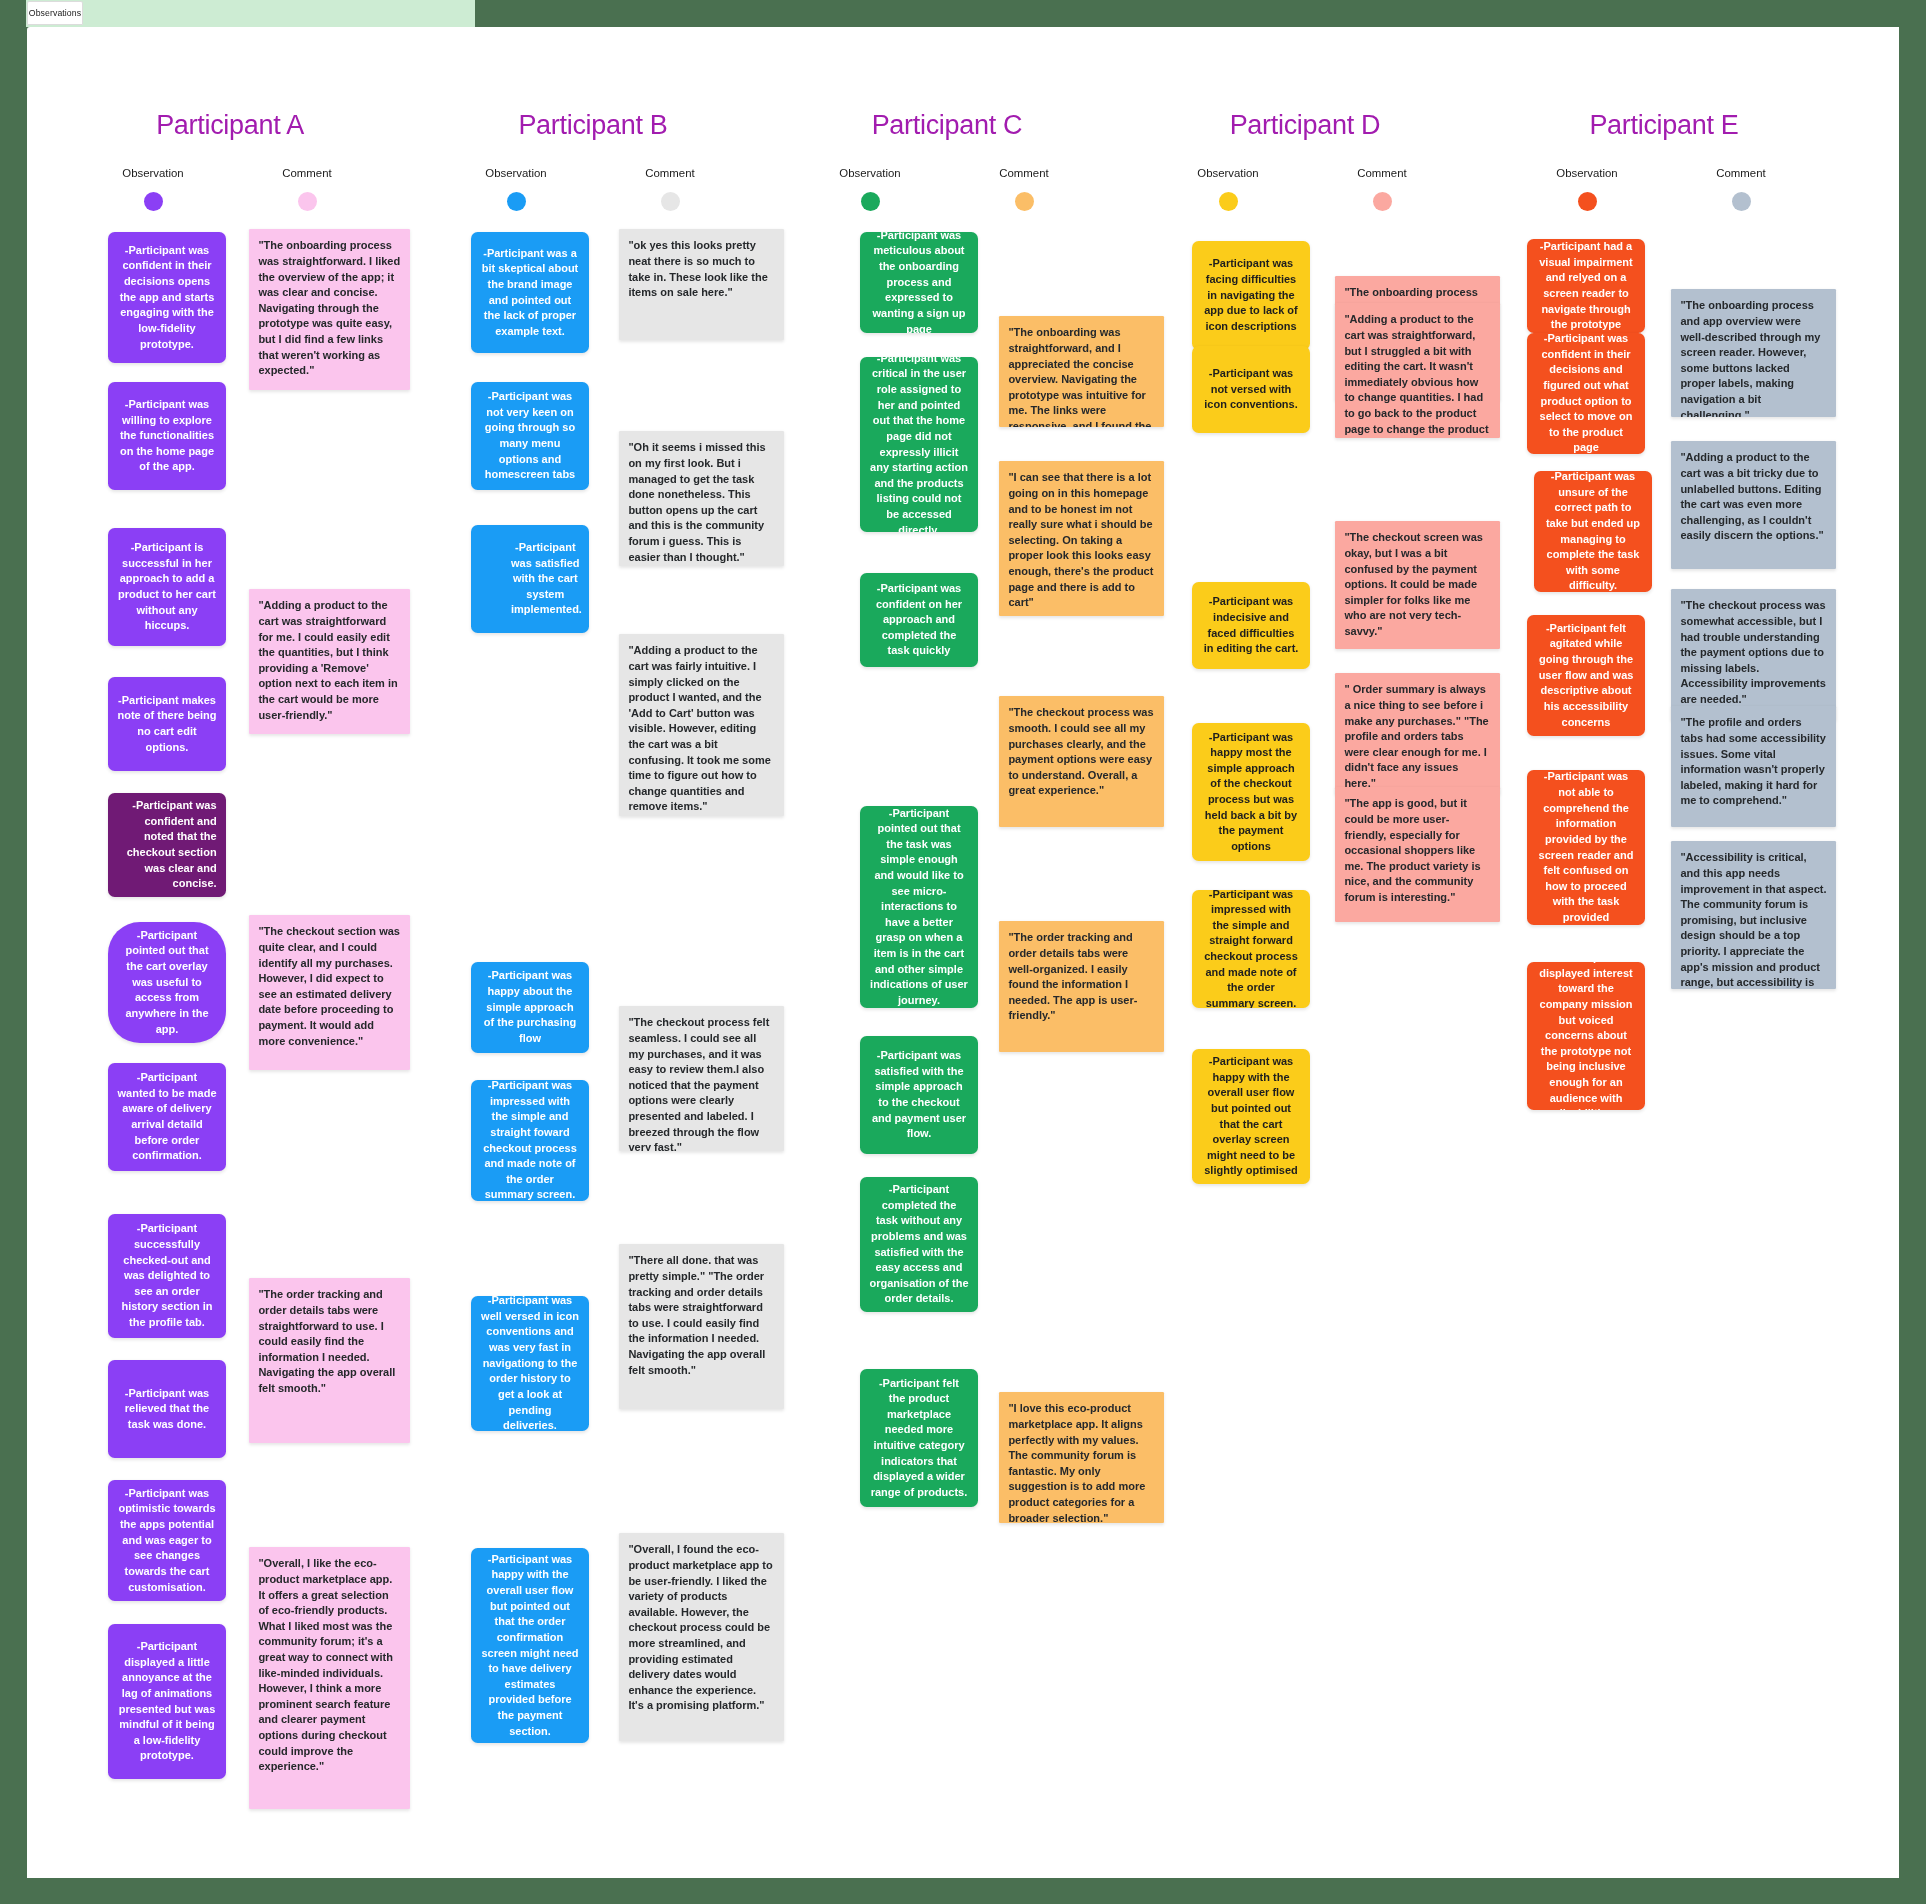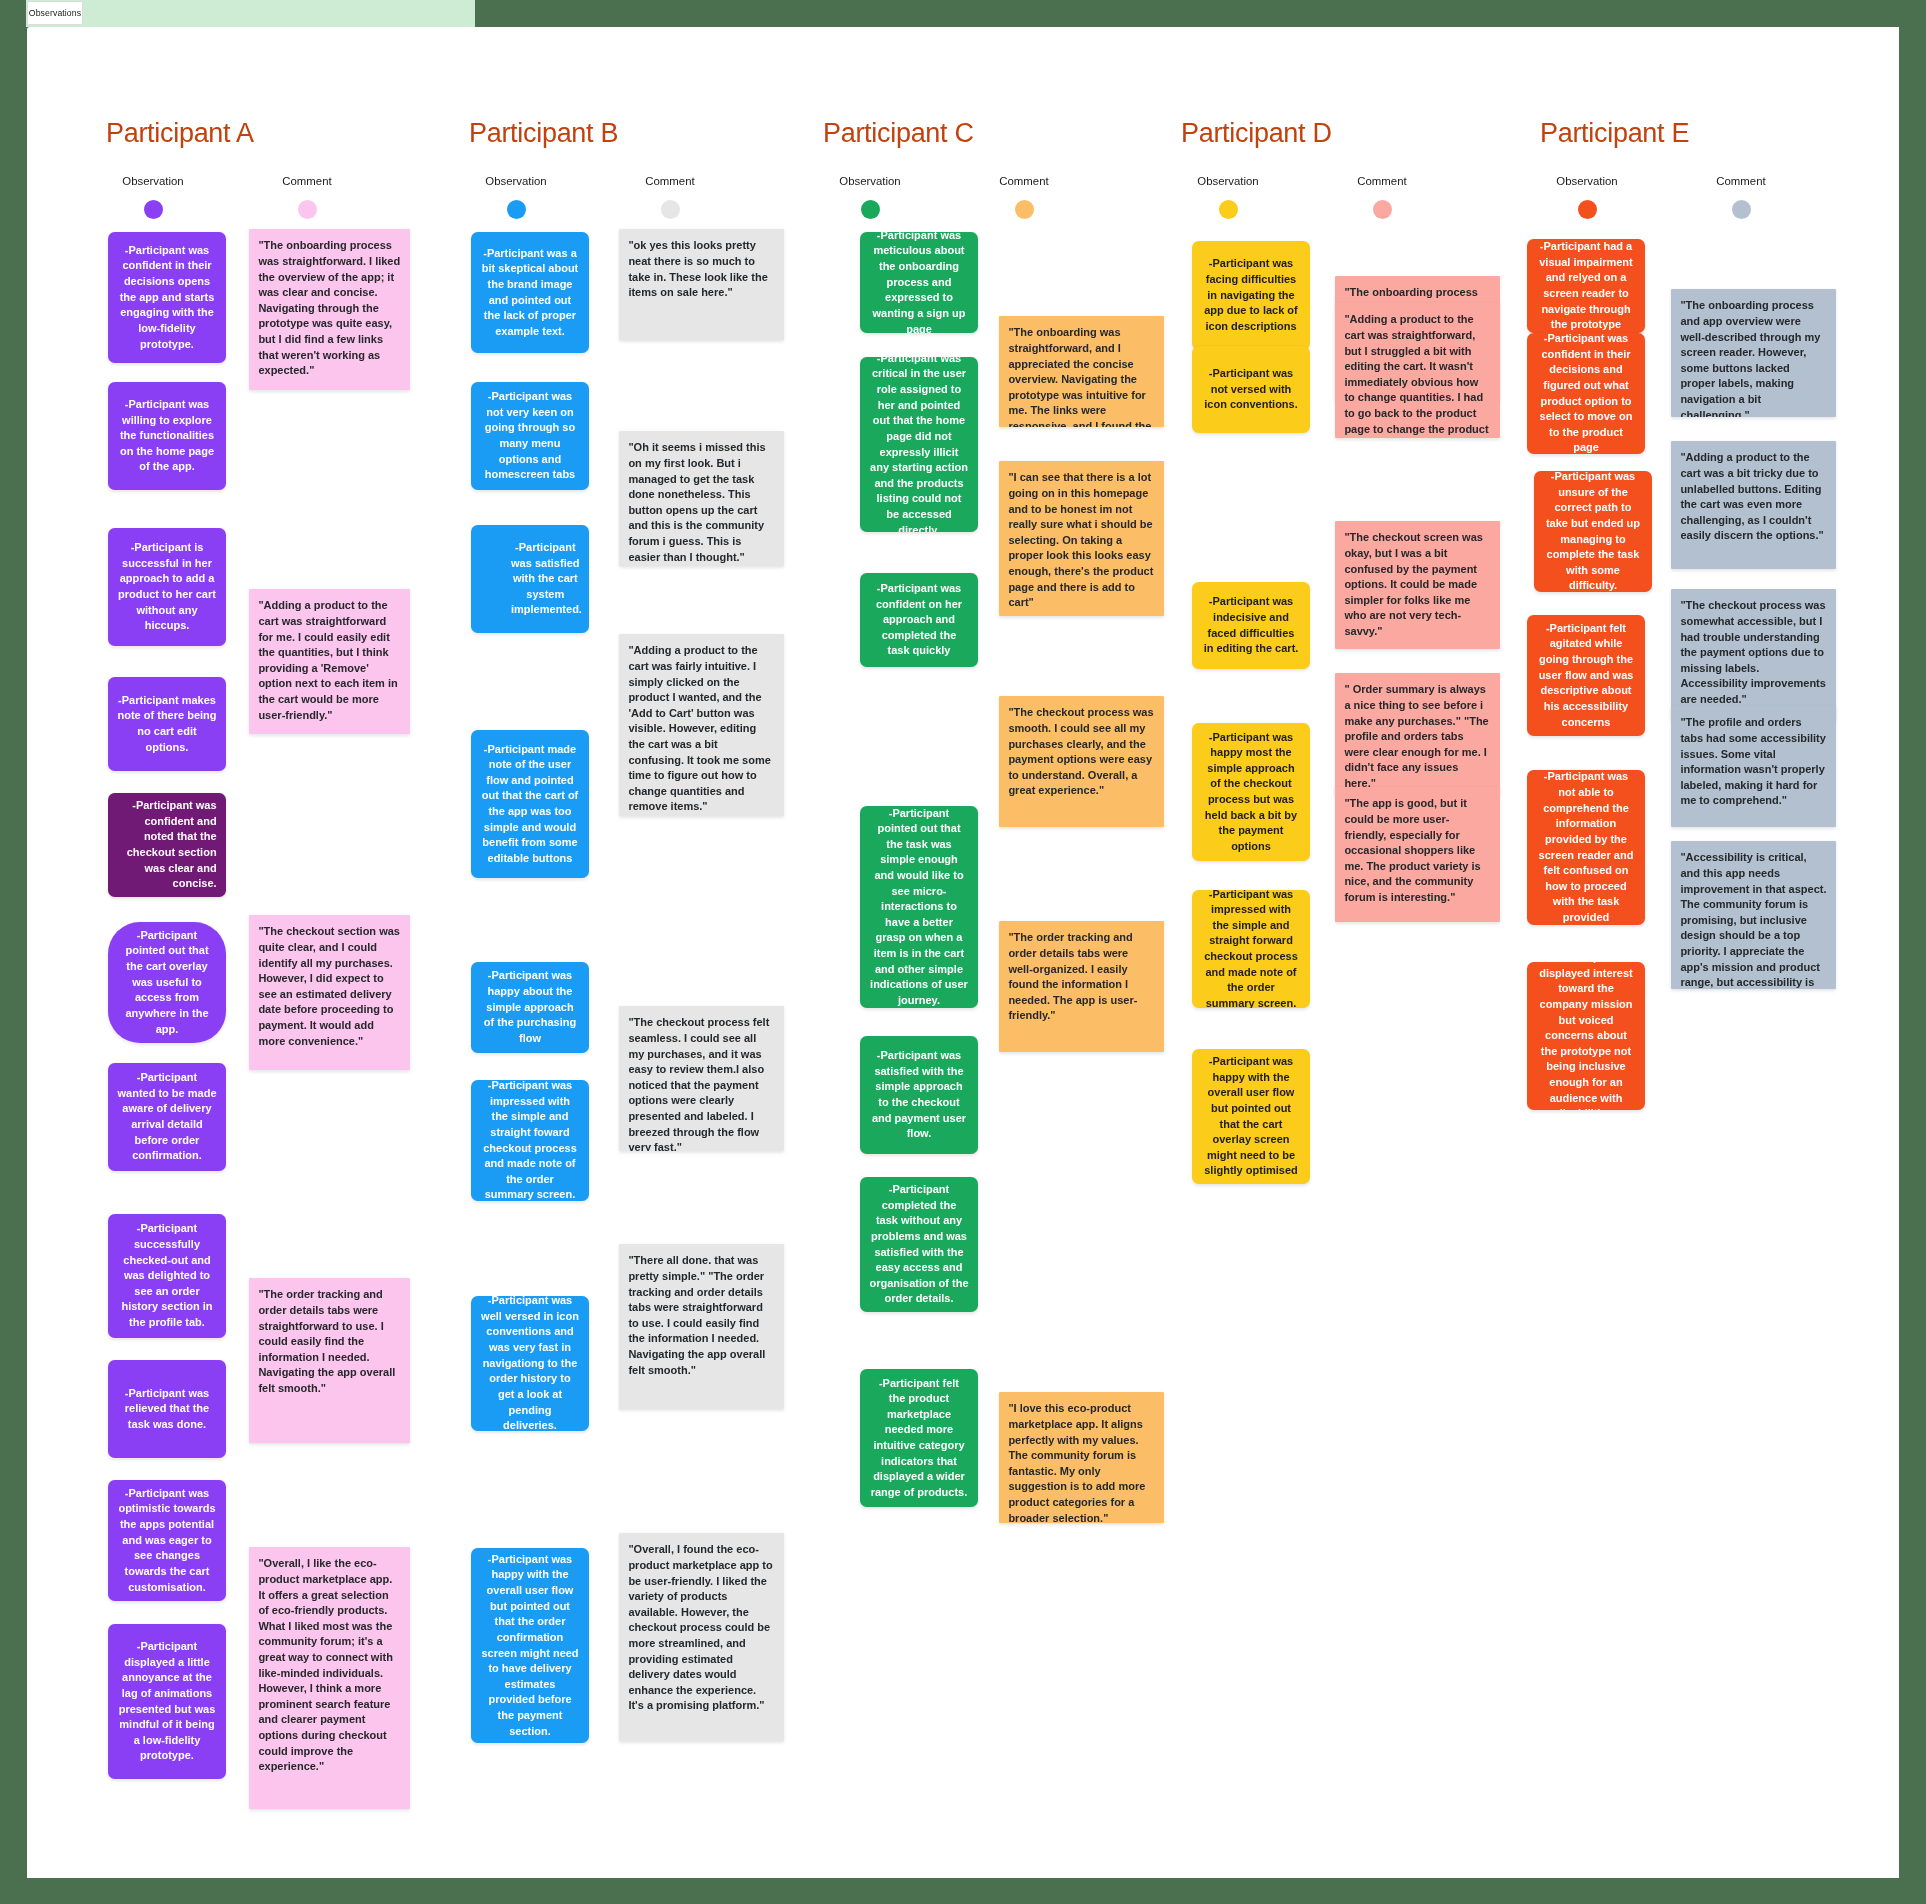--- a/index.html
+++ b/index.html
@@ -59,24 +59,24 @@
   }
 
   
   .col {
     position: absolute;
     top: 74px;
   }
   .col-title {
     font-size: 27px;
     font-weight: 400;
-    color: #c2410c;
-    text-align: left;
+    color: #a21caf;
+    text-align: center;
     letter-spacing: -0.3px;
-    margin: 17px;
+    margin: 9px;
     white-space: nowrap;
   }
   .legend {
     margin-top: 25.6px;
     display: flex;
     justify-content: space-between;
   }
   .legend-cell {
     display: flex;
     flex-direction: column;
@@ -207,23 +207,20 @@
       </div>
       <div class="note obs" style="left: 444px; top: 205px; width: 118px; height: 121px; background: rgb(26, 156, 245);">
         <span>-Participant was a bit skeptical about the brand image and pointed out the lack of proper example text.</span>
       </div>
       <div class="note obs" style="left: 444px; top: 355px; width: 118px; height: 108px; background: rgb(26, 156, 245);">
         <span>-Participant was not very keen on going through so many menu options and homescreen tabs</span>
       </div>
       <div class="note obs" style="left: 444px; top: 498px; width: 118px; height: 108px; background: rgb(26, 156, 245); padding-left: 40px;">
         <span>-Participant was satisfied with the cart system implemented.</span>
       </div>
-      <div class="note obs" style="left: 444px; top: 703px; width: 118px; height: 148px; background: rgb(26, 156, 245);">
-        <span>-Participant made note of the user flow and pointed out that the cart of the app was too simple and would benefit from some editable buttons</span>
-      </div>
       <div class="note obs" style="left: 444px; top: 935px; width: 118px; height: 91px; background: rgb(26, 156, 245);">
         <span>-Participant was happy about the simple approach of the purchasing flow</span>
       </div>
       <div class="note obs" style="left: 444px; top: 1053px; width: 118px; height: 121px; background: rgb(26, 156, 245);">
         <span>-Participant was impressed with the simple and straight foward checkout process and made note of the order summary screen.</span>
       </div>
       <div class="note obs" style="left: 444px; top: 1269px; width: 118px; height: 135px; background: rgb(26, 156, 245);">
         <span>-Participant was well versed in icon conventions and was very fast in navigationg to the order history to get a look at pending deliveries.</span>
       </div>
       <div class="note obs" style="left: 444px; top: 1521px; width: 118px; height: 195px; background: rgb(26, 156, 245);">

